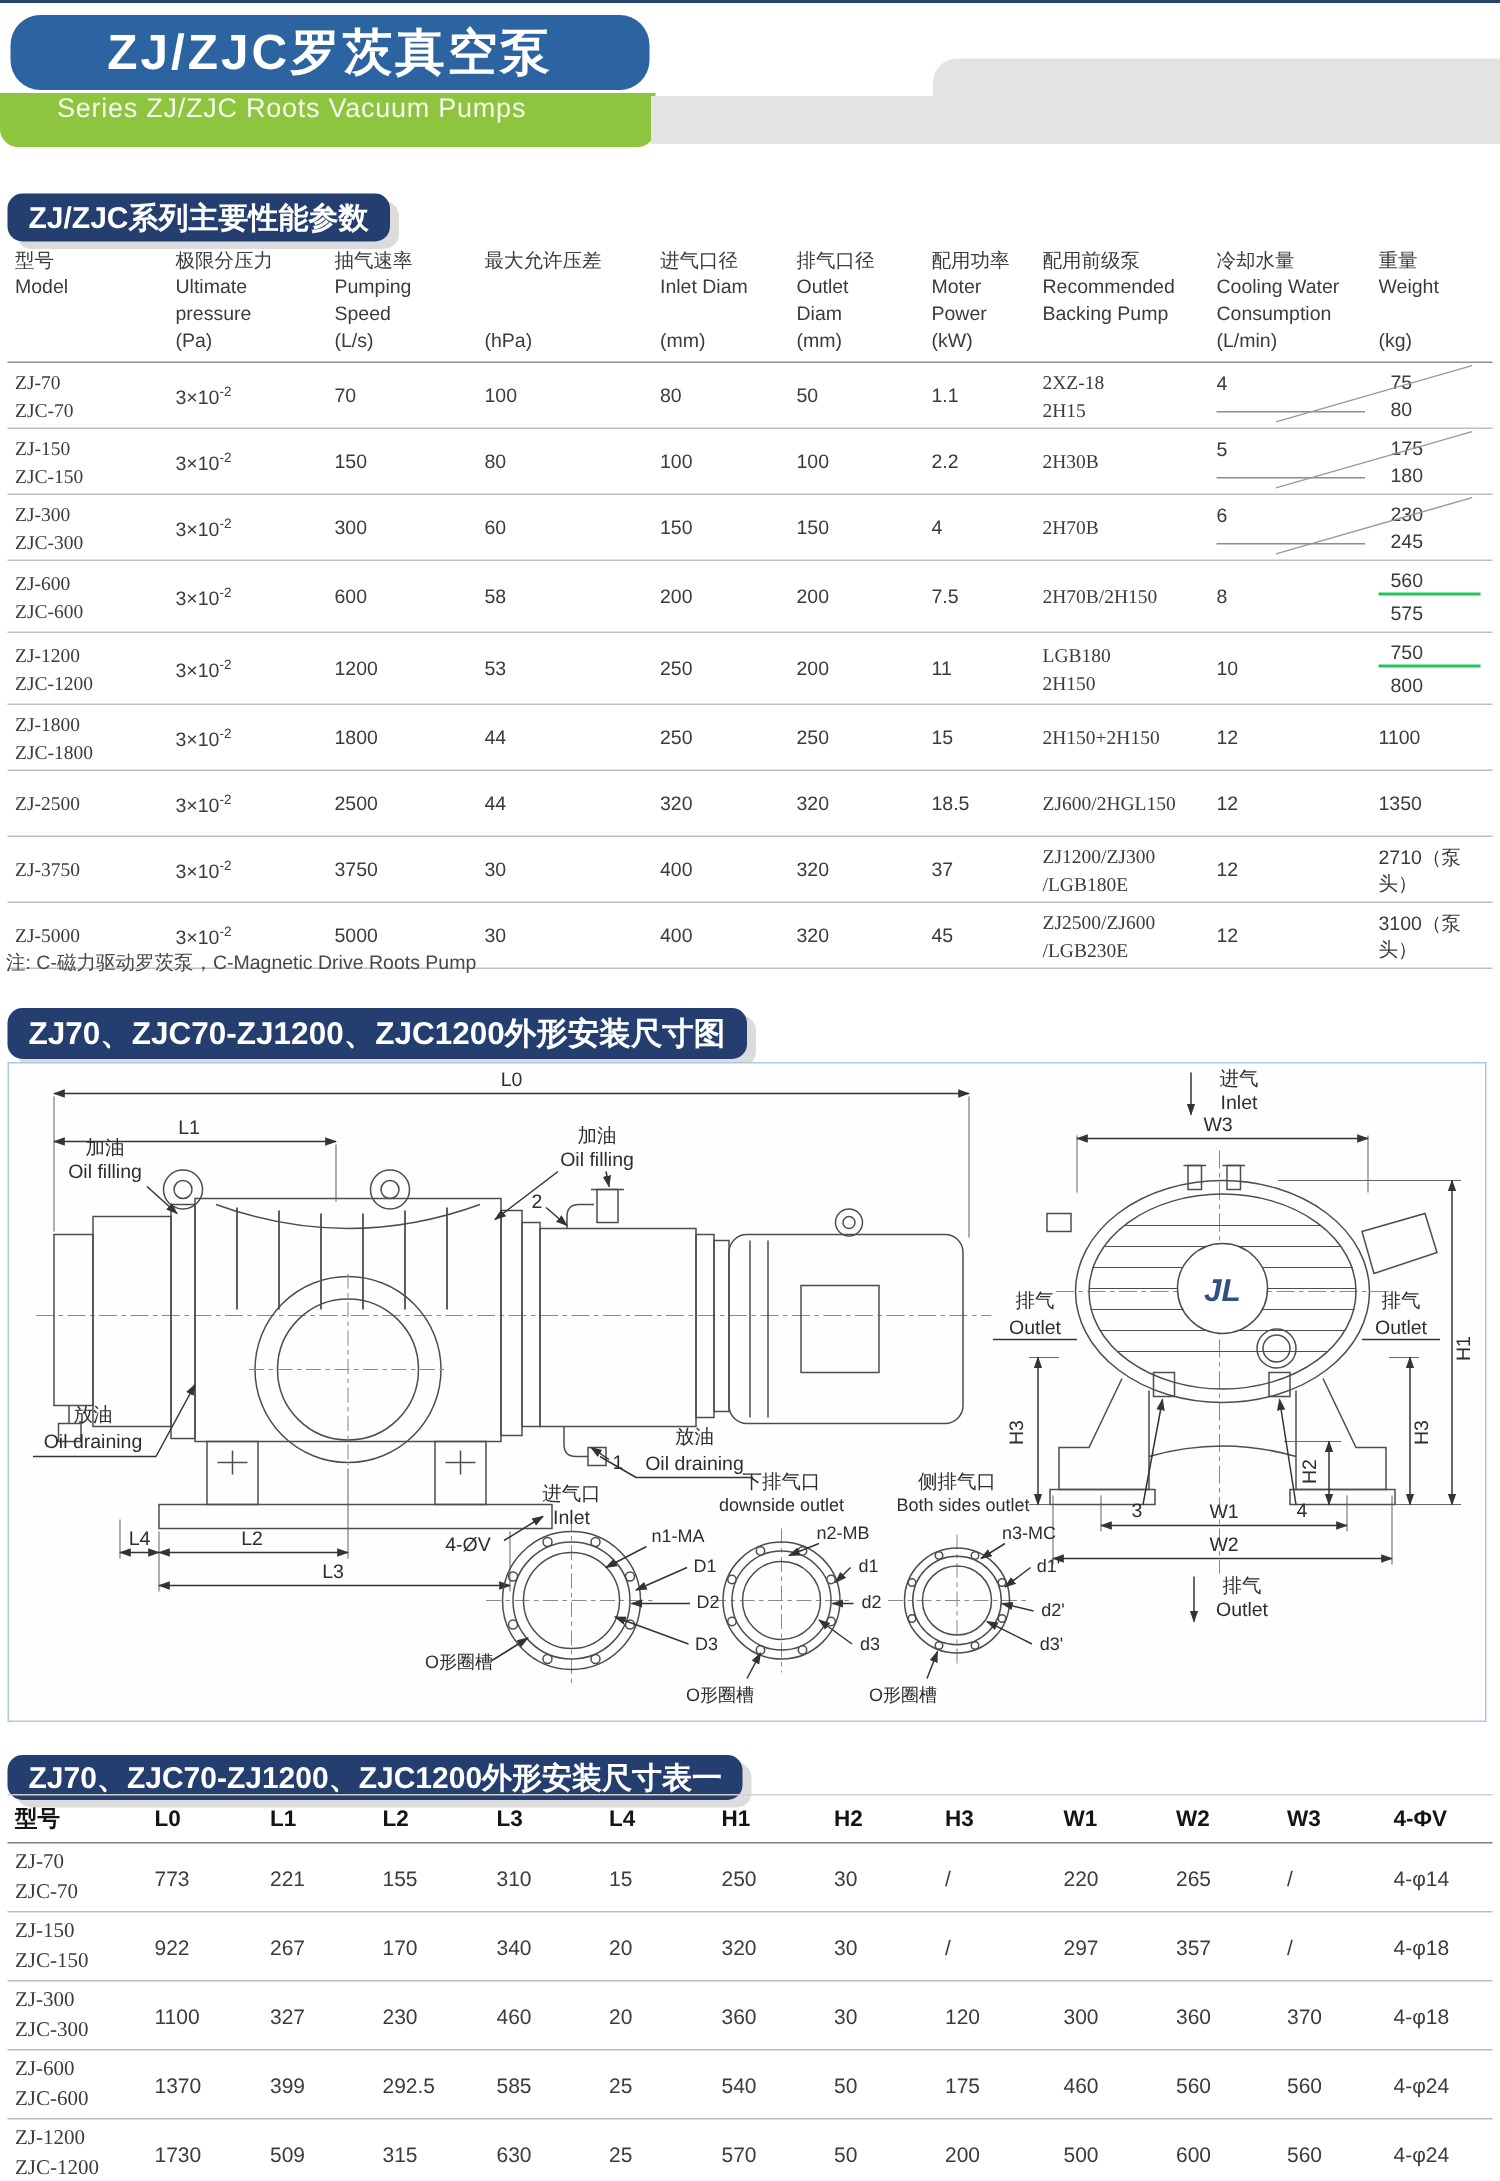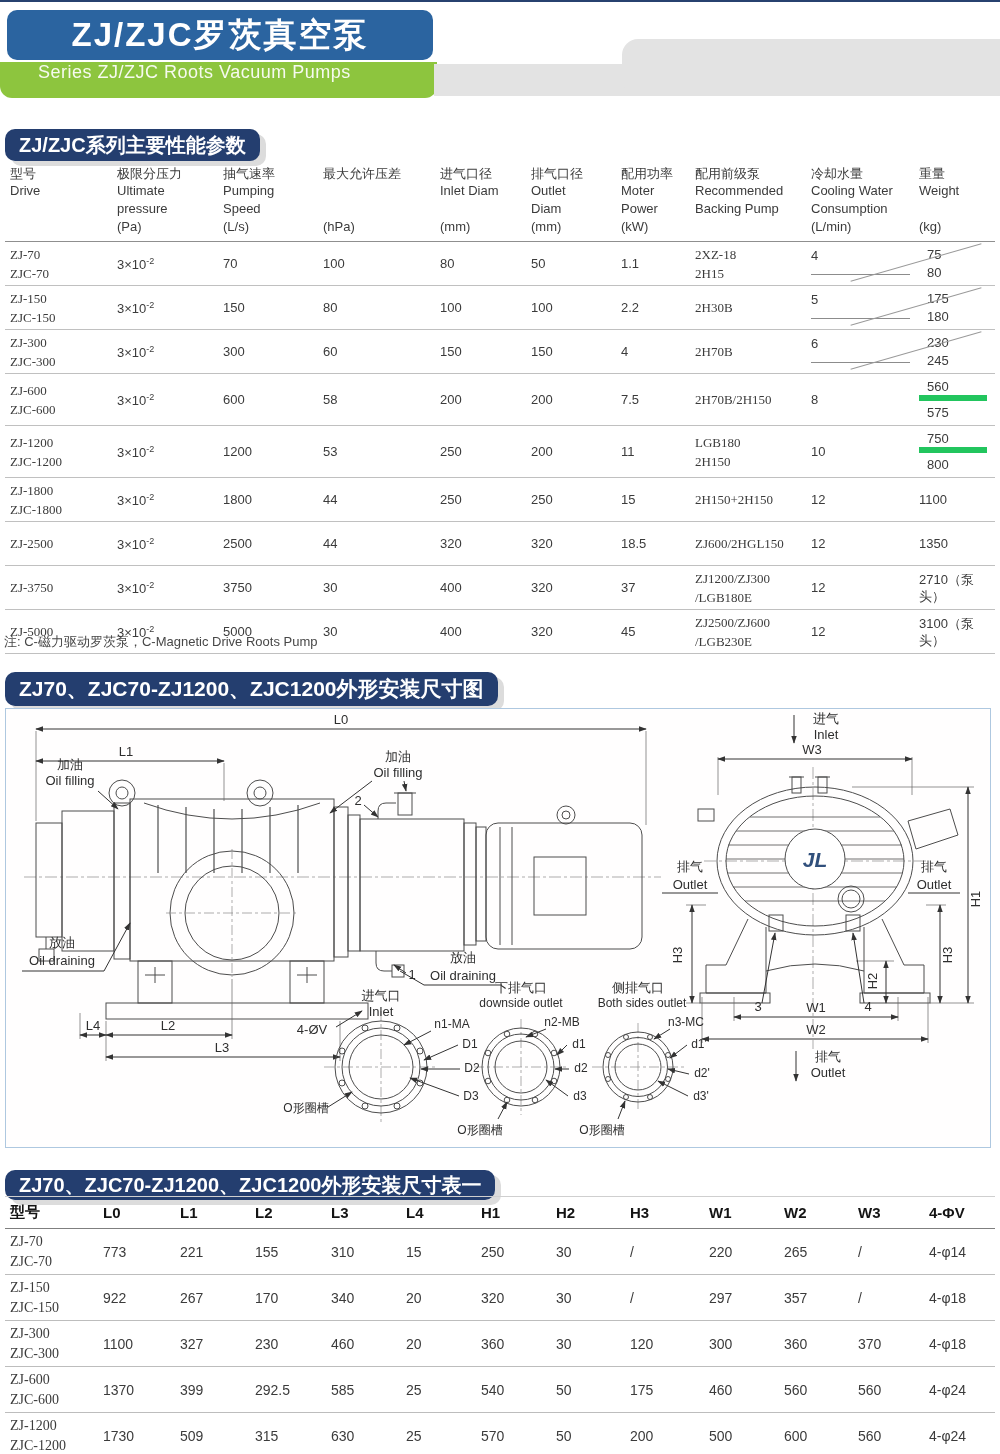--- a/index.html
+++ b/index.html
@@ -1,20 +1,20 @@
 <!DOCTYPE html>
 <html><head>
 <meta charset="utf-8">
 <style>
   html,body{margin:0;padding:0;}
   body{font-family:"Liberation Sans","DejaVu Sans",sans-serif;background:#fff;}
   .page{position:relative;width:1000px;height:1454px;background:#fff;overflow:hidden;}
   .topline{position:absolute;left:0;top:0;width:1000px;height:2px;background:#27416f;}
   
-  .title-box{position:absolute;left:7px;top:10px;width:426px;height:50px;background:#2b64a0;border-radius:10px;
+  .title-box{position:absolute;left:7px;top:10px;width:426px;height:50px;background:#2b64a0;border-radius:20px;
     display:flex;align-items:center;justify-content:center;}
   .title-box h1{margin:0;color:#fff;font-size:33px;letter-spacing:2px;font-weight:bold;}
   .subtitle-box{position:absolute;left:0;top:62px;width:437px;height:36px;background:#8dc53e;
     border-radius:0 0 12px 12px;display:flex;align-items:flex-start;}
   .subtitle-box span{color:#f6faef;font-size:18px;padding-left:38px;letter-spacing:.5px;}
   .ribbon-low{position:absolute;left:434px;top:64px;width:206px;height:32px;background:#e3e3e3;}
   .ribbon-high{position:absolute;left:622px;top:39px;width:378px;height:57px;background:#e3e3e3;border-radius:16px 0 0 16px;}
   
   .secbar{position:absolute;background:#243e6f;color:#fff;font-weight:bold;display:flex;align-items:center;
     padding:0 14px;box-shadow:6px 5px 0 0 #dcdcdc;white-space:nowrap;border-radius:10px;}
@@ -30,21 +30,21 @@
   #t1-body .t1-row:first-child{border-top:1px solid #8f8f8f;}
   #t1-body{border-bottom:1px solid #c0c0c0;}
   .t1c{display:flex;flex-direction:column;justify-content:center;padding-left:5px;font-size:13px;color:#3b3b3b;line-height:17px;}
   .ln{display:block;padding:1px 0;font-family:Liberation Serif, serif;}
   sup{font-size:9px;}
   .cool-top{justify-content:flex-start;}
   .cu{display:block;width:96%;border-bottom:1px solid #8c8c8c;padding:5px 0 10px 0;}
   .wt{position:relative;}
   .wt.dual{justify-content:space-between;padding-top:4px;padding-bottom:4px;}
   .wv{display:block;padding-left:8px;}
-  .tl{border-top:6px solid #22c55e;width:60px;padding-top:3px;}
+  .tl{border-top:2px solid #22c55e;width:60px;padding-top:3px;}
   .diagline{position:absolute;left:-66px;top:20px;width:136px;border-top:1px solid #9a9a9a;transform:rotate(-16deg);pointer-events:none;}
   .note{position:absolute;left:4px;top:633px;font-size:13px;color:#474747;}
   
   .diagram-box{position:absolute;left:5px;top:708px;width:984px;height:438px;border:1px solid #aec8e0;background:#fffefe;}
   svg text{font-family:"Liberation Sans","DejaVu Sans",sans-serif;}
   .lb{font-size:13px;fill:#2e2e2e;}
   .lbs{font-size:12px;fill:#2e2e2e;}
   
   #t3{position:absolute;left:5px;top:1196px;width:990px;}
   .t3grid{display:grid;grid-template-columns:93px 77px 75px 76px 75px 75px 75px 74px 79px 75px 74px 71px 71px;}
@@ -69,21 +69,21 @@
   </div>
   <div class="ribbon-low"></div>
   <div class="ribbon-high"></div>
 
   <div class="secbar" id="bar1">ZJ/ZJC系列主要性能参数</div>
 
   <div id="t1">
     <div class="t1grid t1-head" id="t1-head">
         <div class="hcol">
           <div class="hl">型号</div>
-          <div class="hl">Drive</div>
+          <div class="hl">Model</div>
           <div class="hl"></div>
           <div class="hl"></div>
         </div>
         <div class="hcol">
           <div class="hl">极限分压力</div>
           <div class="hl">Ultimate</div>
           <div class="hl">pressure</div>
           <div class="hl">(Pa)</div>
         </div>
         <div class="hcol">

